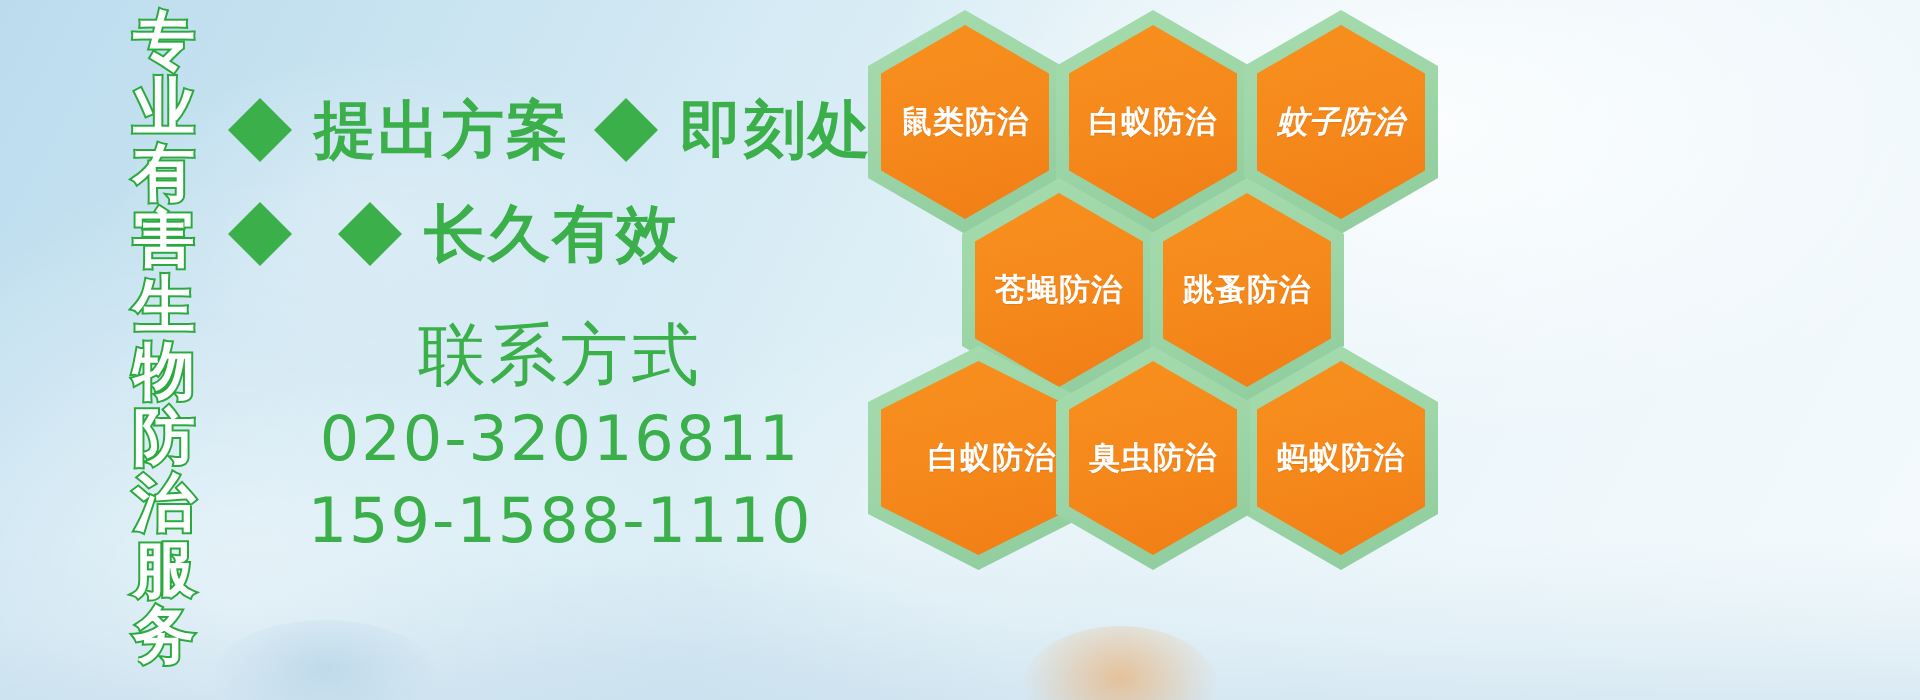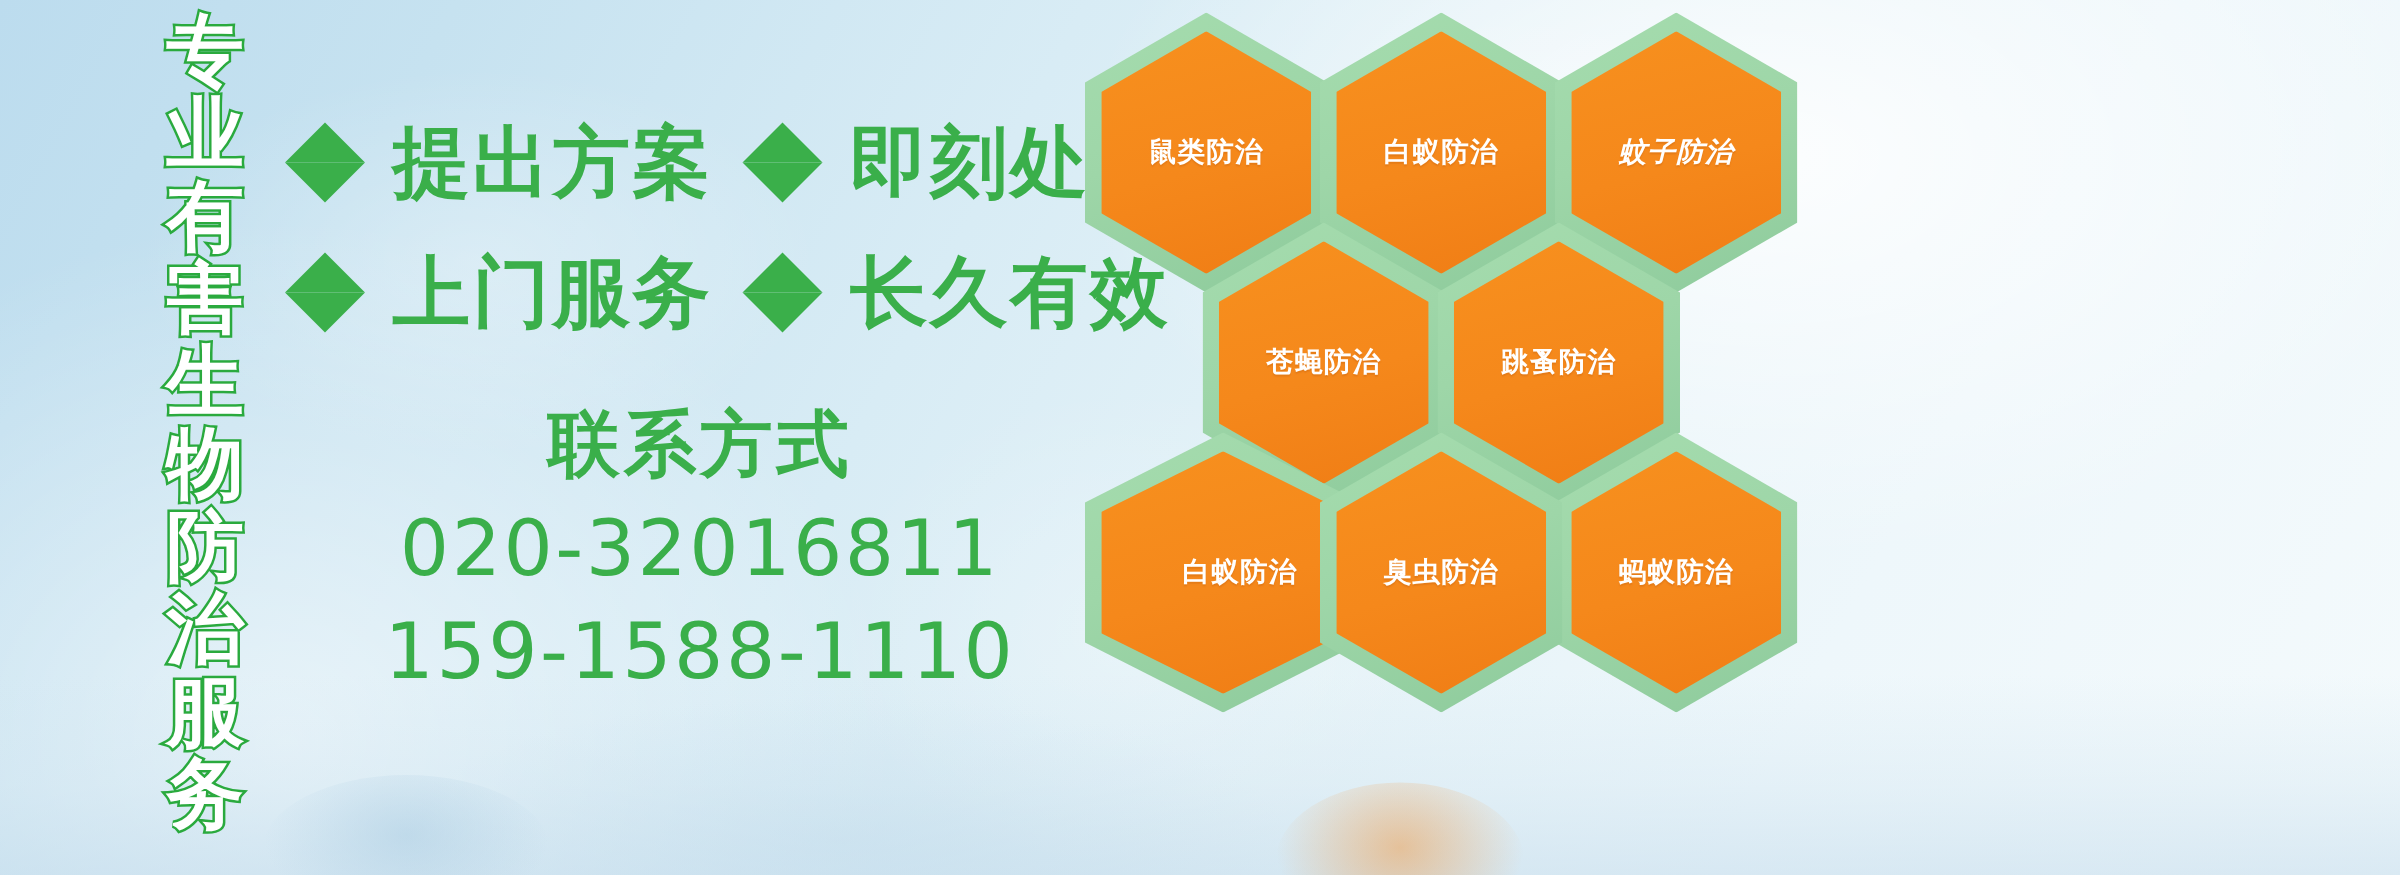--- a/index.html
+++ b/index.html
@@ -123,22 +123,22 @@
   
   .contact {
     position: absolute;
     left: 300px;
     top: 312px;
     width: 520px;
     text-align: center;
     color: #3aaf4a;
   }
   .contact-title {
-    font-size: 58px;
-    font-weight: bold;
+    font-size: 68px;
+    font-weight: normal;
     letter-spacing: 3px;
     line-height: 86px;
     font-family: "DejaVu Sans", "Liberation Sans", sans-serif;
   }
   .contact-phone {
     font-size: 62px;
     line-height: 82px;
     letter-spacing: 2px;
     font-family: "DejaVu Sans", "Liberation Sans", sans-serif;
   }
@@ -168,21 +168,21 @@
   .hex-inner {
     position: absolute;
     left: 13px; right: 13px; top: 15px; bottom: 15px;
     background: linear-gradient(165deg, #f7901e 0%, #f5881b 55%, #f07d15 100%);
     clip-path: polygon(50% 0%, 100% 25%, 100% 75%, 50% 100%, 0% 75%, 0% 25%);
   }
   .hex-label {
     position: relative;
     z-index: 2;
     color: #ffffff;
-    font-size: 22px;
+    font-size: 31px;
     font-weight: bold;
     letter-spacing: 1px;
     white-space: nowrap;
     font-family: "DejaVu Sans", "Liberation Sans", sans-serif;
     text-shadow: 0 1px 1px rgba(180,85,10,0.25);
   }
 
   
   .hex.r0c0 { left:   6px; top:  10px; }
   .hex.r0c1 { left: 194px; top:  10px; }
@@ -221,21 +221,20 @@
     <div class="feature-row">
       <span class="diamond"></span>
       <span class="feature-text">提出方案</span>
       <span class="feature-gap"></span>
       <span class="diamond"></span>
       <span class="feature-text">即刻处理</span>
     </div>
 
     <div class="feature-row">
       <span class="diamond"></span>
-      <span class="feature-text">上门服务</span>
       <span class="feature-gap"></span>
       <span class="diamond"></span>
       <span class="feature-text">长久有效</span>
     </div>
 
   </div>
 
   <div class="contact">
     <div class="contact-title">联系方式</div>
     <div class="contact-phone">020-32016811</div>

